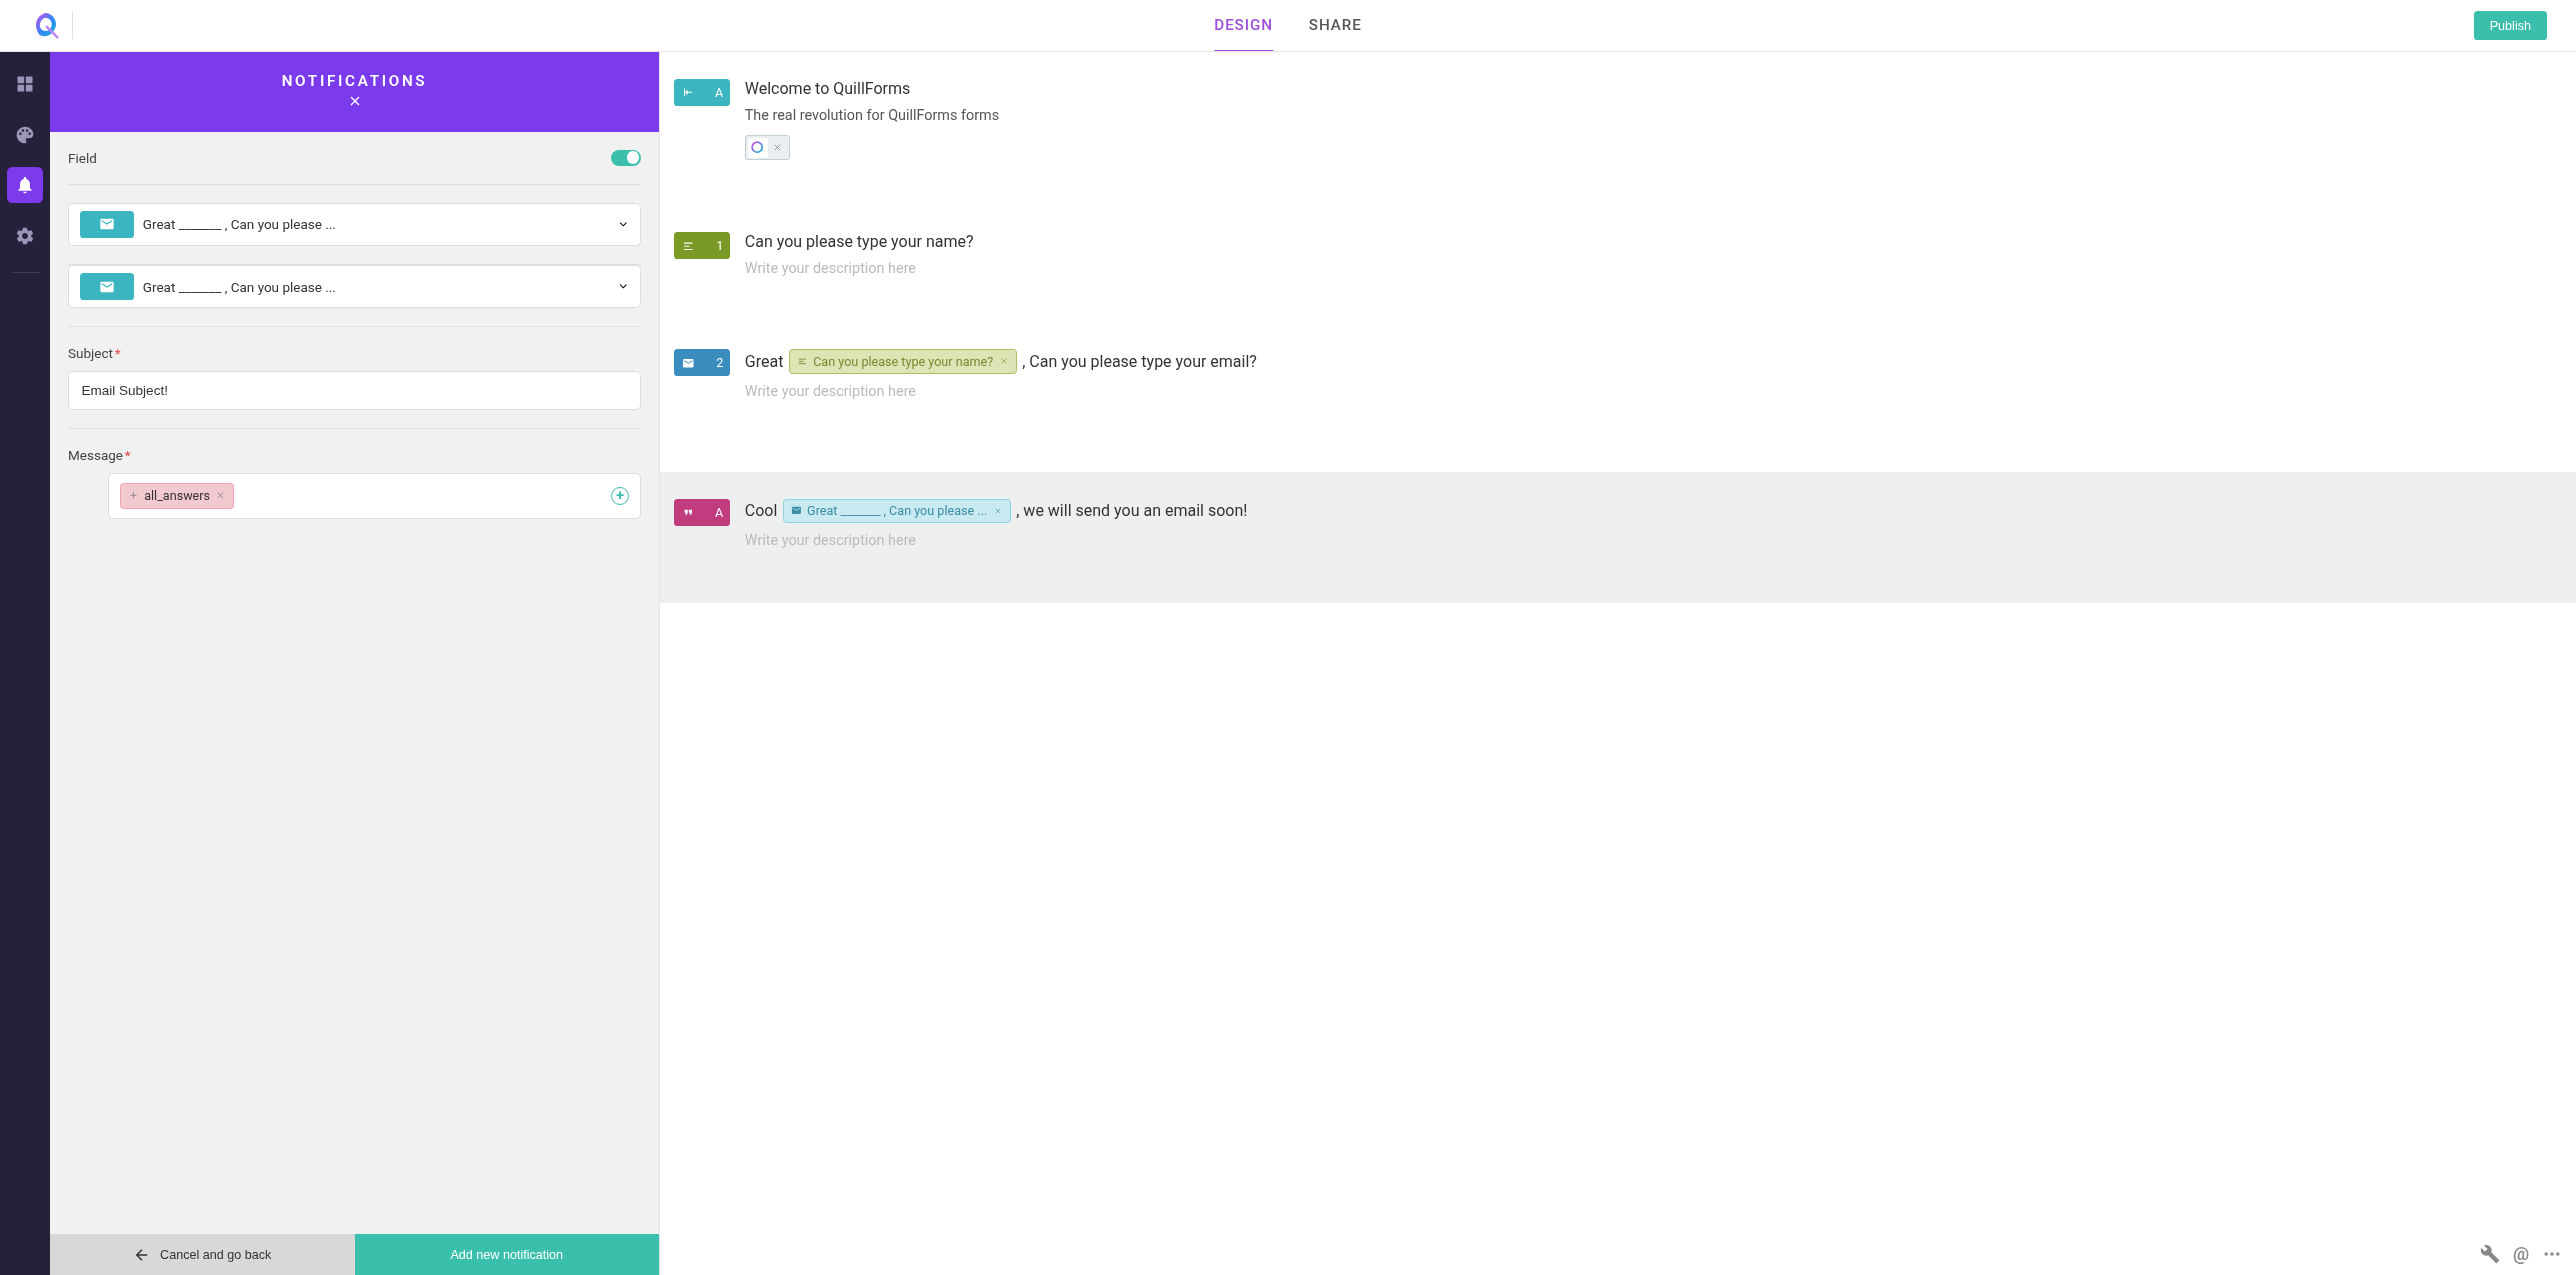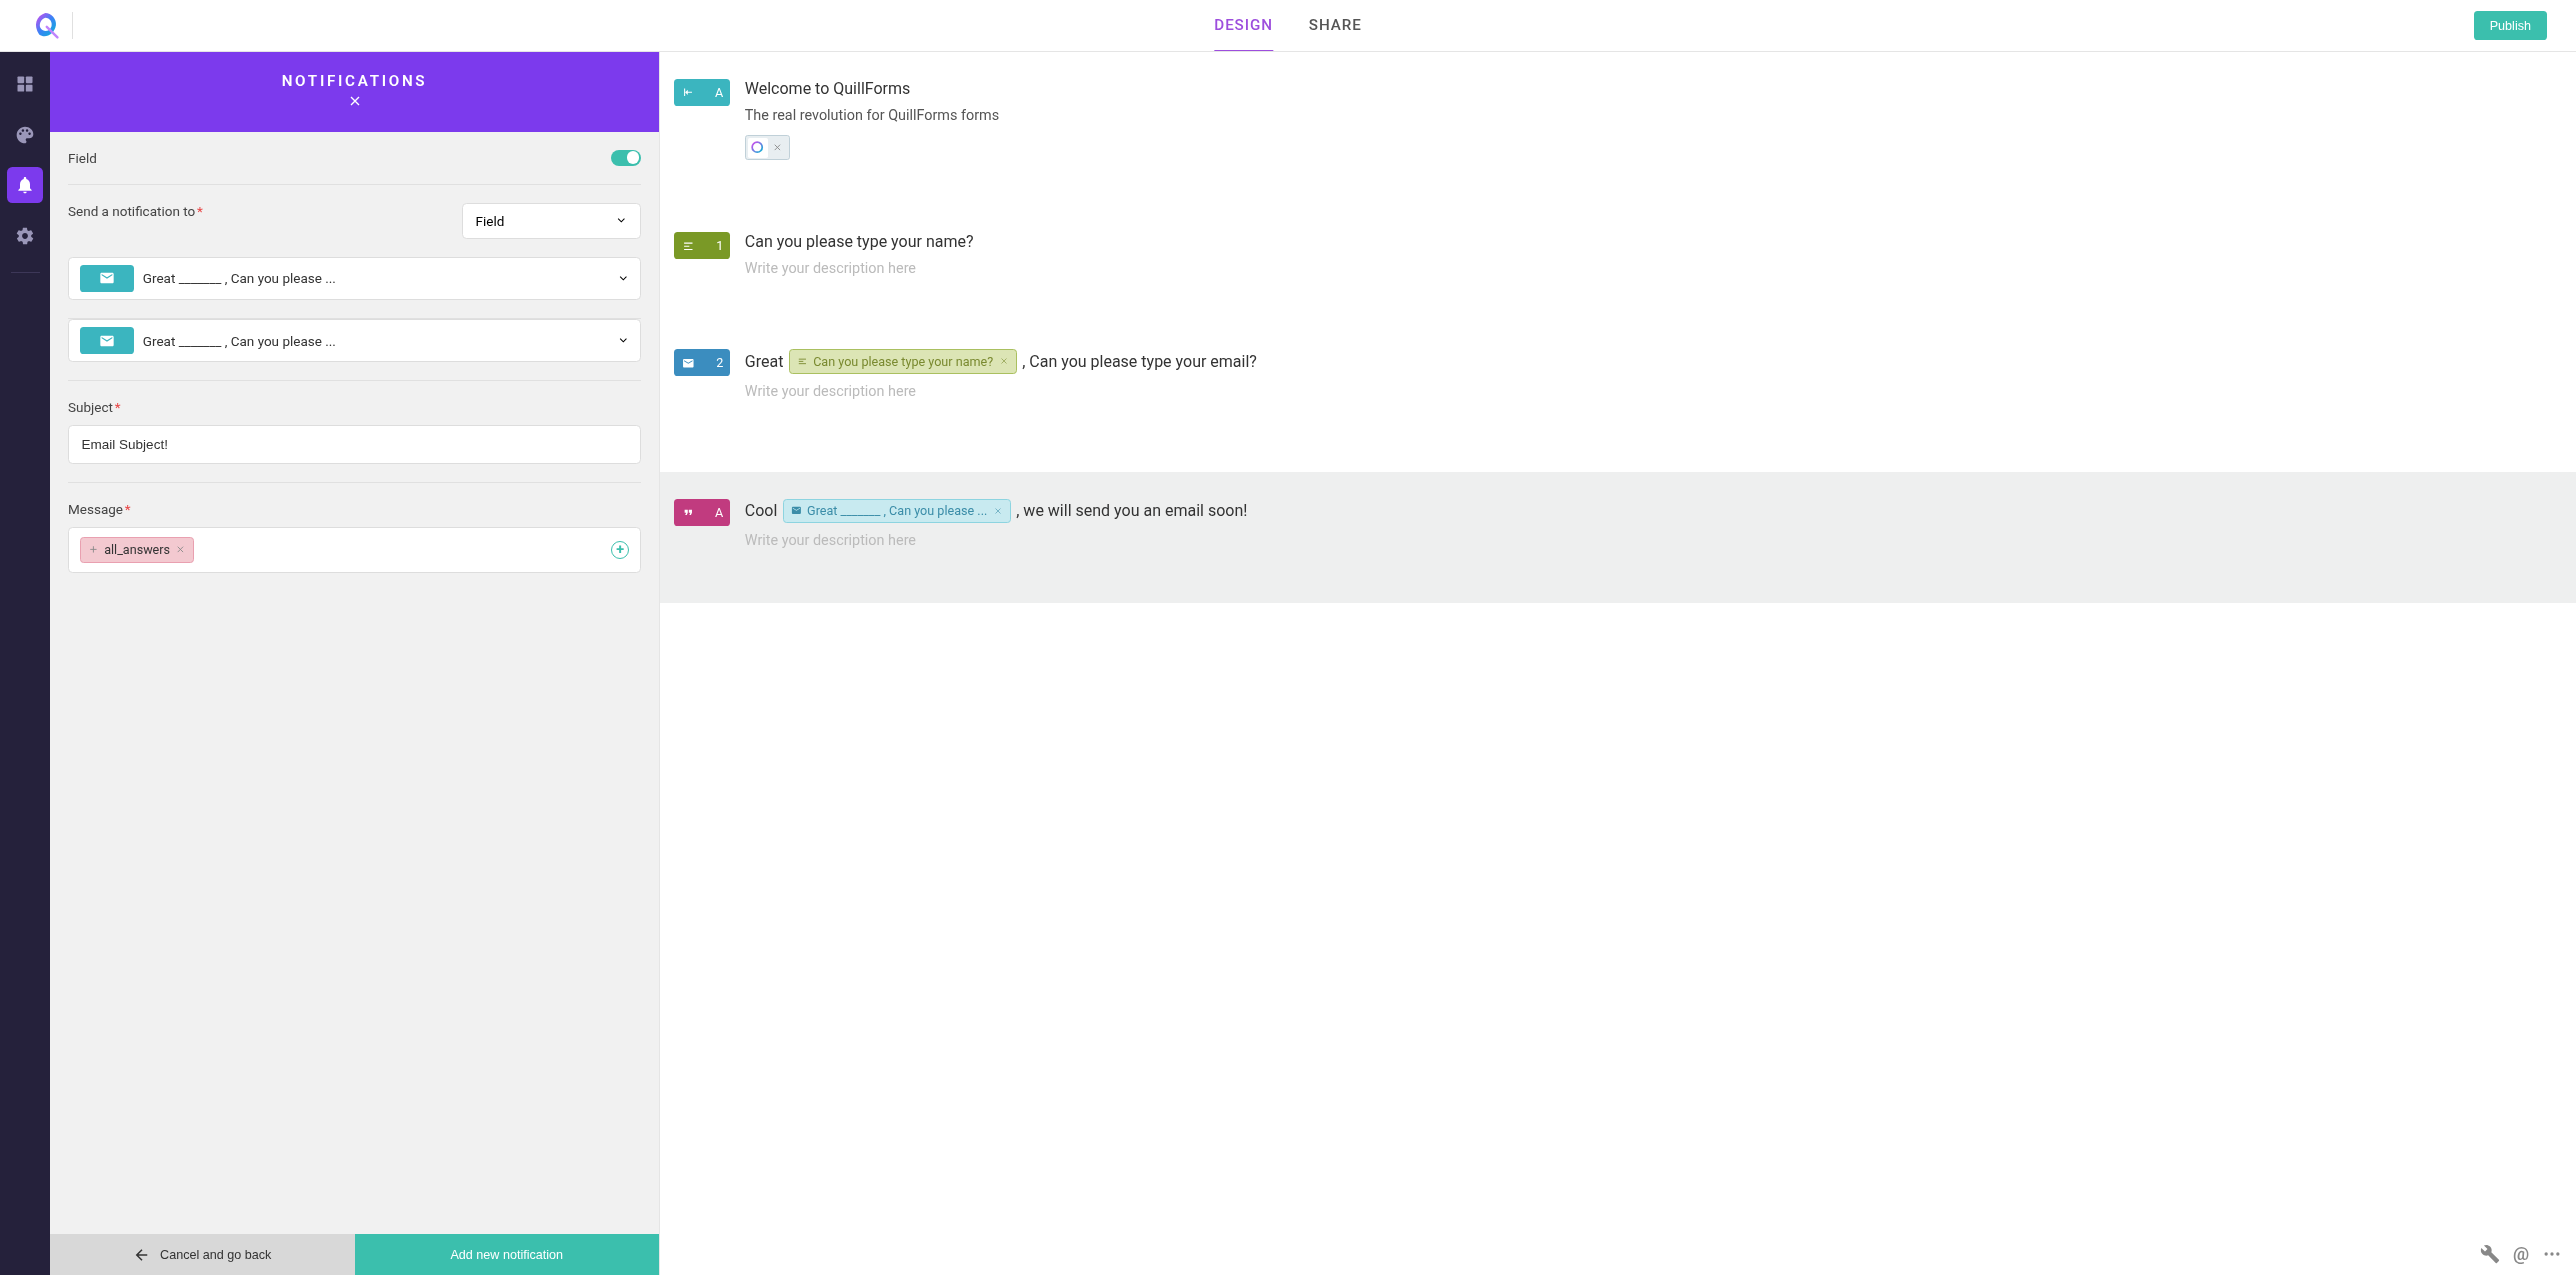--- a/index.html
+++ b/index.html
@@ -160,31 +160,20 @@
             </svg>
         </div>
       </div>
 
       <div class="panel-body">
         <div class="form-row divided row-flex">
           <span class="row-label">Field</span>
           <div class="toggle"></div>
         </div>
 
-        <div class="form-row" style="padding-bottom:0;">
-          <div class="row-flex" style="align-items:flex-start;">
-            <span class="row-label"><span>Send a notification to</span><span class="req">*</span></span>
-            <div class="select-box">
-              <span>Field</span>
-              <svg width="12.6" height="12.6" viewBox="0 0 24 24" fill="none" stroke="currentColor" stroke-width="2">
-                  <path d="M6 9l6 6 6-6"></path>
-                </svg>
-            </div>
-          </div>
-        </div>
 
         <div class="form-row divided">
           <div class="field-select">
             <div class="field-badge">
               <svg width="16" height="16" viewBox="0 0 24 24" fill="currentColor">
                   <path d="M20 4H4c-1.1 0-2 .9-2 2v12c0 1.1.9 2 2 2h16c1.1 0 2-.9 2-2V6c0-1.1-.9-2-2-2zm0 4l-8 5-8-5V6l8 5 8-5v2z"></path>
                 </svg>
             </div>
             <span class="field-select-text">Great _______ , Can you please ...</span>
             <svg width="12.6" height="12.6" viewBox="0 0 24 24" fill="none" stroke="currentColor" stroke-width="2">
@@ -210,21 +199,21 @@
         <div class="form-row" style="padding-bottom:9px;">
           <span class="row-label"><span>Subject</span><span class="req">*</span></span>
         </div>
         <div class="form-row divided" style="padding-top:0;">
           <input class="text-input" value="Email Subject!" style="">
         </div>
 
         <div class="form-row" style="padding-bottom:9px;">
           <span class="row-label"><span>Message</span><span class="req">*</span></span>
         </div>
-        <div class="form-row" style="padding-top:0;">
+        <div class="form-row" style="padding-top:0;margin-left:40px;">
           <div class="message-box">
             <span class="chip">
               <svg width="10.8" height="10.8" viewBox="0 0 24 24" fill="none" stroke="#888" stroke-width="2">
                   <path d="M12 5v14M5 12h14"></path>
                 </svg>
               <span>all_answers</span>
               <span class="chip-x">
                 <svg width="10.8" height="10.8" viewBox="0 0 24 24" fill="none" stroke="currentColor" stroke-width="2">
                     <path d="M18 6L6 18M6 6l12 12"></path>
                   </svg>

